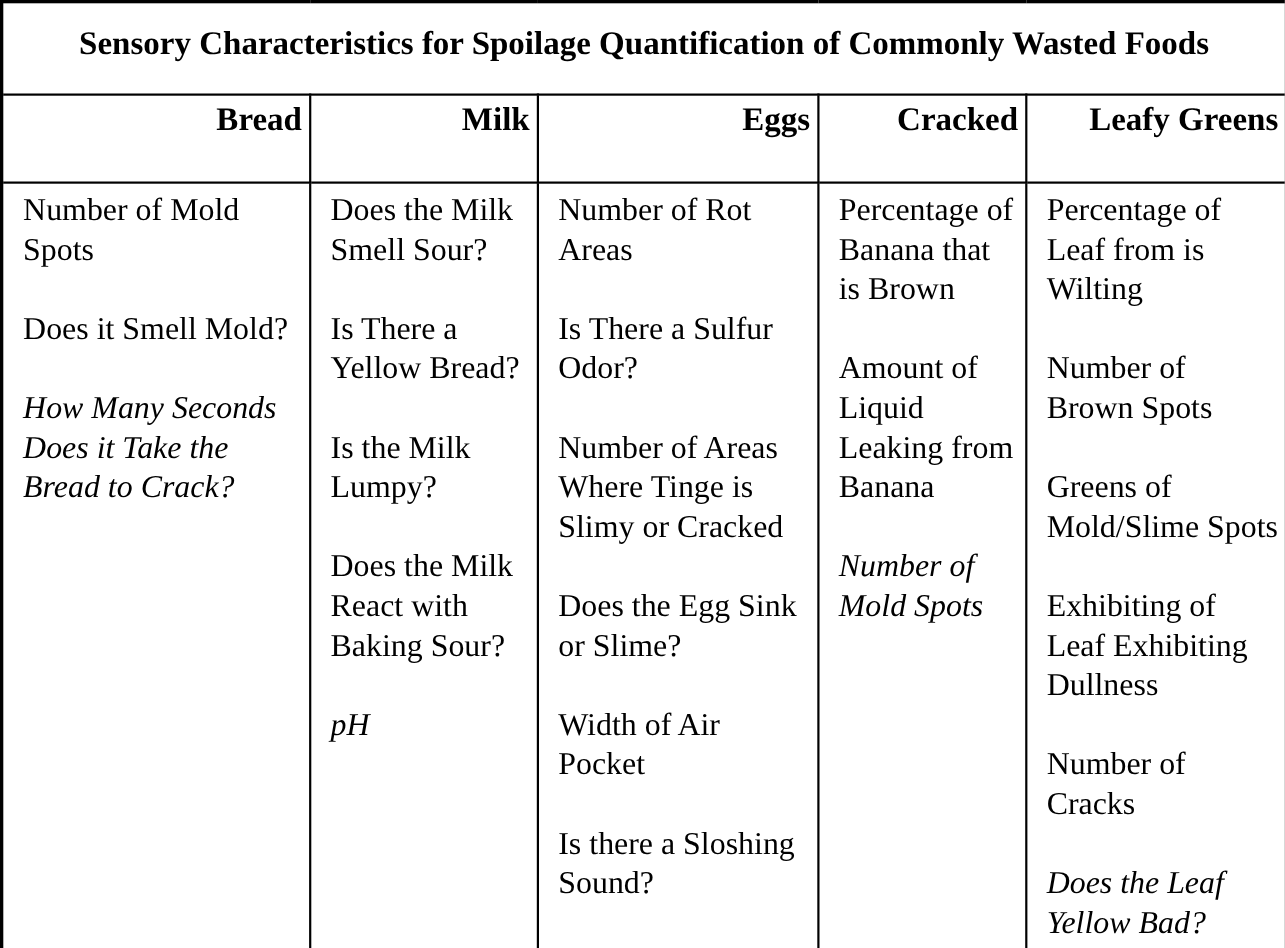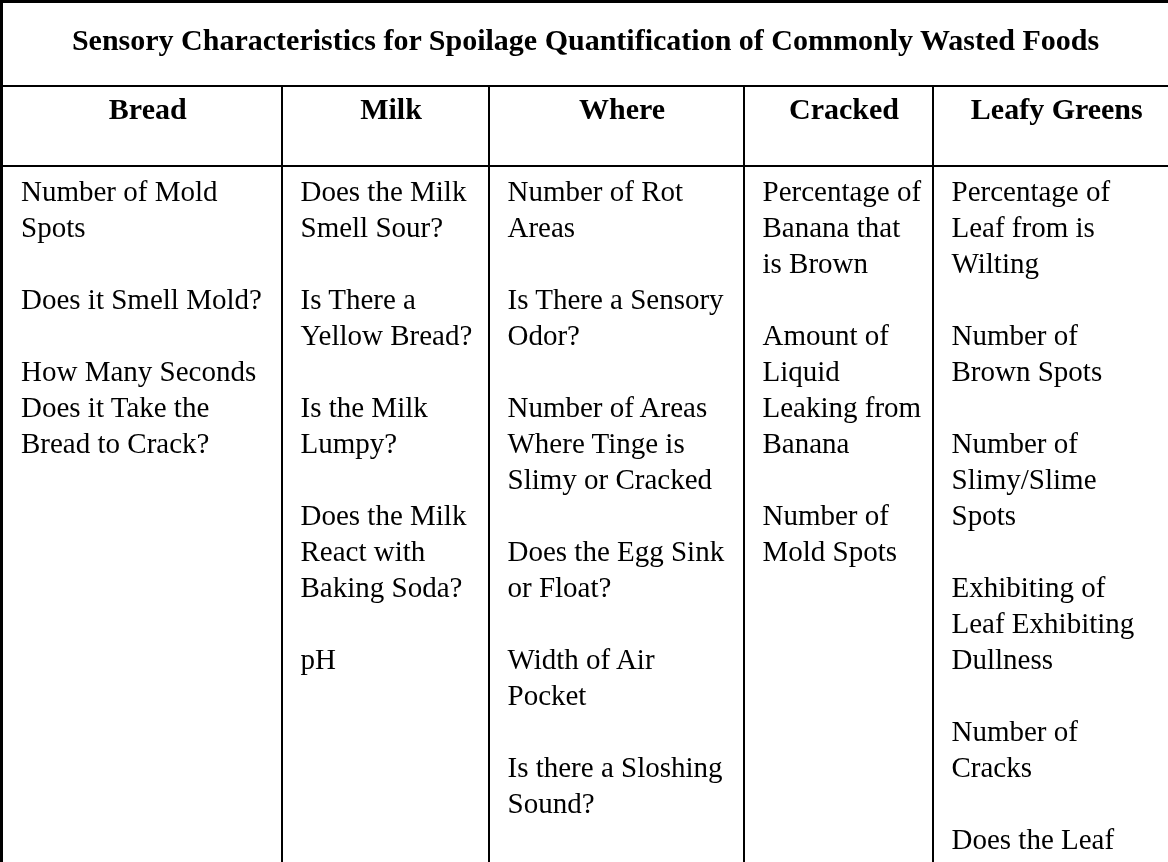--- a/index.html
+++ b/index.html
@@ -40,36 +40,37 @@
     vertical-align: top;
     padding: 19px 10px 0 10px;
   }
   tr.header-row {
     height: 80px;
   }
   th.col-header {
     font-weight: bold;
     font-size: 30px;
     line-height: 36px;
-    text-align: center;
+    text-align: right;
     vertical-align: top;
     padding: 4px 6px 0 18px;
     border-bottom-width: 3px;
   }
   td.col-body {
     vertical-align: top;
     font-size: 29px;
     line-height: 36px;
     padding: 6px 6px 8px 18px;
   }
   td.col-body p {
     margin: 0 0 36px 0;
   }
   td.col-body p:last-child {
     margin-bottom: 0;
+    font-style: italic;
   }
 </style>
 </head>
 <body>
 
 <table class="spoilage">
   <colgroup>
     <col style="width:280px">
     <col style="width:207px">
     <col style="width:255px">
@@ -77,55 +78,55 @@
     <col style="width:237px">
   </colgroup>
   <tbody>
     <tr class="title-row">
       <td class="title-cell" colspan="5">Sensory Characteristics for Spoilage Quantification of Commonly Wasted Foods</td>
     </tr>
     <tr class="header-row" id="header-row">
 
     <th class="col-header">Bread</th>
         <th class="col-header">Milk</th>
-        <th class="col-header">Where</th>
+        <th class="col-header">Eggs</th>
         <th class="col-header">Cracked</th>
         <th class="col-header">Leafy Greens</th>
       </tr>
     <tr class="body-row" id="body-row">
 
     <td class="col-body">
           <p>Number of Mold Spots</p>
           <p>Does it Smell Mold?</p>
           <p>How Many Seconds Does it Take the Bread to Crack?</p>
         </td>
         <td class="col-body">
           <p>Does the Milk Smell Sour?</p>
           <p>Is There a Yellow Bread?</p>
           <p>Is the Milk Lumpy?</p>
-          <p>Does the Milk React with Baking Soda?</p>
+          <p>Does the Milk React with Baking Sour?</p>
           <p>pH</p>
         </td>
         <td class="col-body">
           <p>Number of Rot Areas</p>
-          <p>Is There a Sensory Odor?</p>
+          <p>Is There a Sulfur Odor?</p>
           <p>Number of Areas Where Tinge is Slimy or Cracked</p>
-          <p>Does the Egg Sink or Float?</p>
+          <p>Does the Egg Sink or Slime?</p>
           <p>Width of Air Pocket</p>
           <p>Is there a Sloshing Sound?</p>
           <p>pH</p>
         </td>
         <td class="col-body">
           <p>Percentage of Banana that is Brown</p>
           <p>Amount of Liquid Leaking from Banana</p>
           <p>Number of Mold Spots</p>
         </td>
         <td class="col-body">
           <p>Percentage of Leaf from is Wilting</p>
           <p>Number of Brown Spots</p>
-          <p>Number of Slimy/Slime Spots</p>
+          <p>Greens of Mold/Slime Spots</p>
           <p>Exhibiting of Leaf Exhibiting Dullness</p>
           <p>Number of Cracks</p>
           <p>Does the Leaf Yellow Bad?</p>
         </td>
       </tr>
   </tbody>
 </table>
 
 </body></html>

